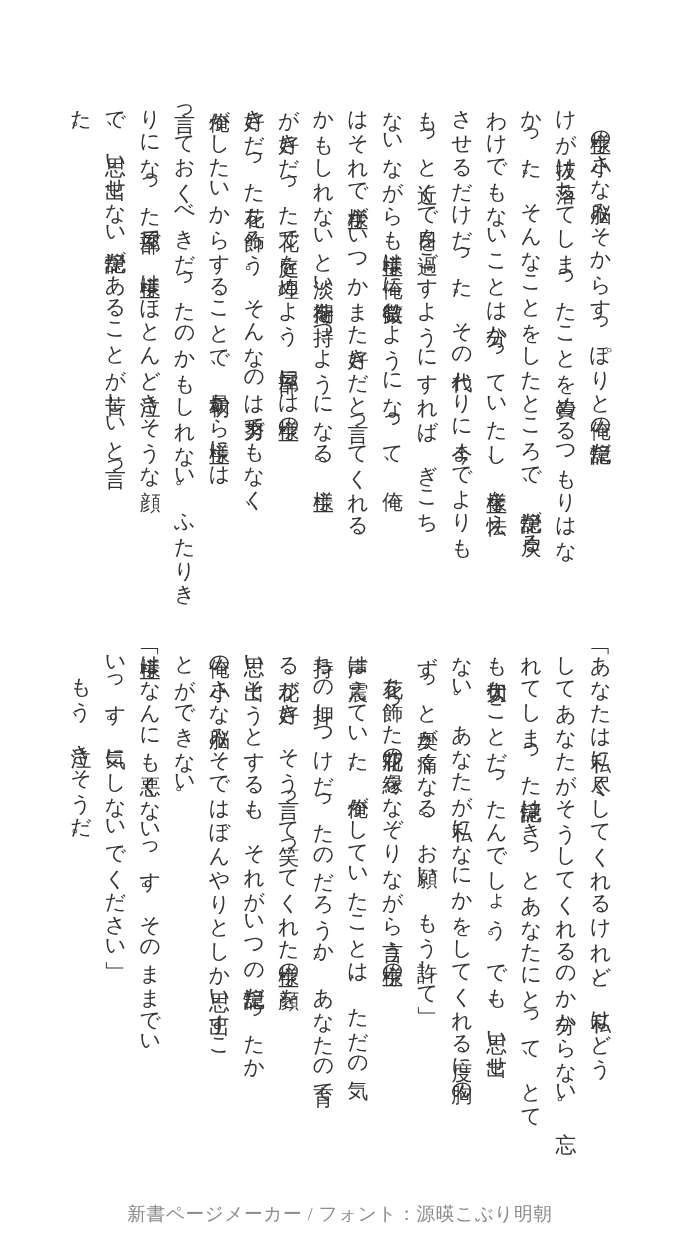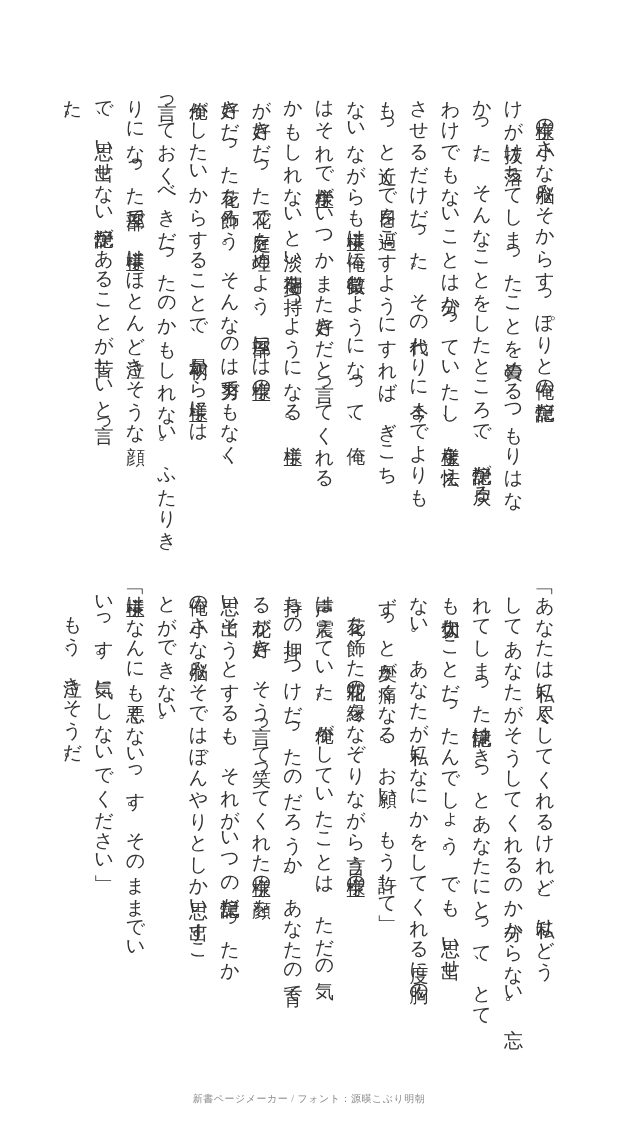--- a/index.html
+++ b/index.html
@@ -30,21 +30,21 @@
     overflow: visible;
   }
   .block-top    { top: 87px;  }
   .block-bottom { top: 583px; }
   .footer {
     position: absolute;
     top: 1092px;
     left: 0;
     width: 618px;
     text-align: center;
-    font-size: 10px;
+    font-size: 17px;
     letter-spacing: 0.5px;
     color: #8a8a8a;
   }
 </style>
 </head>
 <body>
 
 <div class="page">
   <div class="vblock block-top">　主様の小さな脳みそからすっぽりと俺の記憶だ
 けが抜け落ちてしまったことを責めるつもりはな

